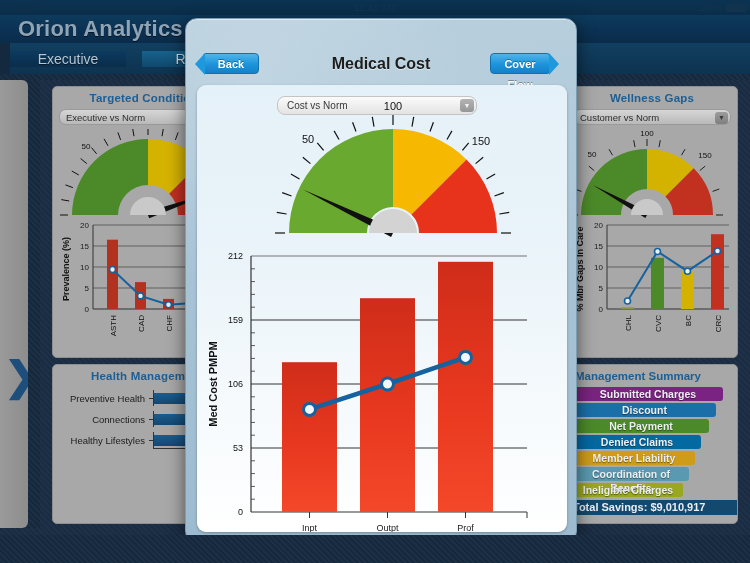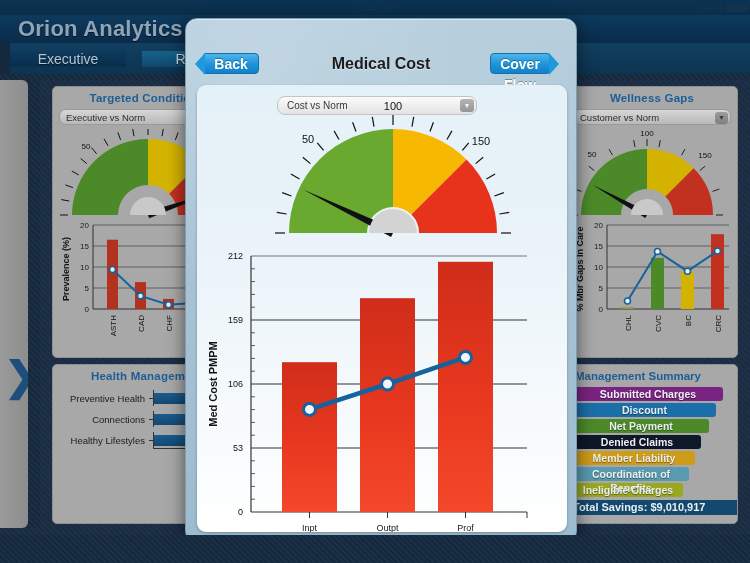--- a/index.html
+++ b/index.html
@@ -137,21 +137,21 @@
     border: 1px solid #7d9db2;
   }
   .modal-title {
     position: absolute; left: 0; right: 0; top: 36px; text-align: center;
     font-size: 16px; font-weight: 700; color: #1d1d1d;
     text-shadow: 0 1px 0 rgba(255,255,255,.5);
   }
   .pillbtn {
     position: absolute; top: 34px; height: 21px;
     background: linear-gradient(180deg,#4fb5ea 0%, #1c93da 55%, #1481c9 100%);
-    color: #fff; font-size: 14px; font-weight: 700; line-height: 21px;
+    color: #fff; font-size: 11px; font-weight: 700; line-height: 21px;
     text-align: center; text-shadow: 0 -1px 0 rgba(0,0,0,.35);
     border: 1px solid #1171ad;
   }
   .btn-back { left: 17px; width: 56px; border-radius: 3px 4px 4px 3px; }
   .btn-back:before {
     content:""; position:absolute; left:-9px; top:-1px; width:0; height:0;
     border-top: 11.5px solid transparent; border-bottom: 11.5px solid transparent;
     border-right: 10px solid #1f99dd;
   }
   .btn-cover { right: 26px; width: 60px; border-radius: 4px 3px 3px 4px; }
@@ -395,21 +395,21 @@
   </div>
 
   <div class="panel" style="left:566px; top:364px; width:172px; height:160px;">
     <div class="fin-title">Management Summary</div>
     <div class="finbar" style="background:#7b2382;width:150px;">
       <span>Submitted Charges</span></div>
     <div class="finbar" style="background:#1a6fa8;width:143px;">
       <span>Discount</span></div>
     <div class="finbar" style="background:#4c8a29;width:136px;">
       <span>Net Payment</span></div>
-    <div class="finbar" style="background:#0f172a;width:128px;">
+    <div class="finbar" style="background:#0369a1;width:128px;">
       <span>Denied Claims</span></div>
     <div class="finbar" style="background:#cf9c1a;width:122px;">
       <span>Member Liability</span></div>
     <div class="finbar" style="background:#5a9ab0;width:116px;">
       <span>Coordination of Benefits</span></div>
     <div class="finbar" style="background:#99a81f;width:110px;">
       <span>Ineligible Charges</span></div>
     <div class="fin-total">Total Savings: $9,010,917</div>
   </div>
 

